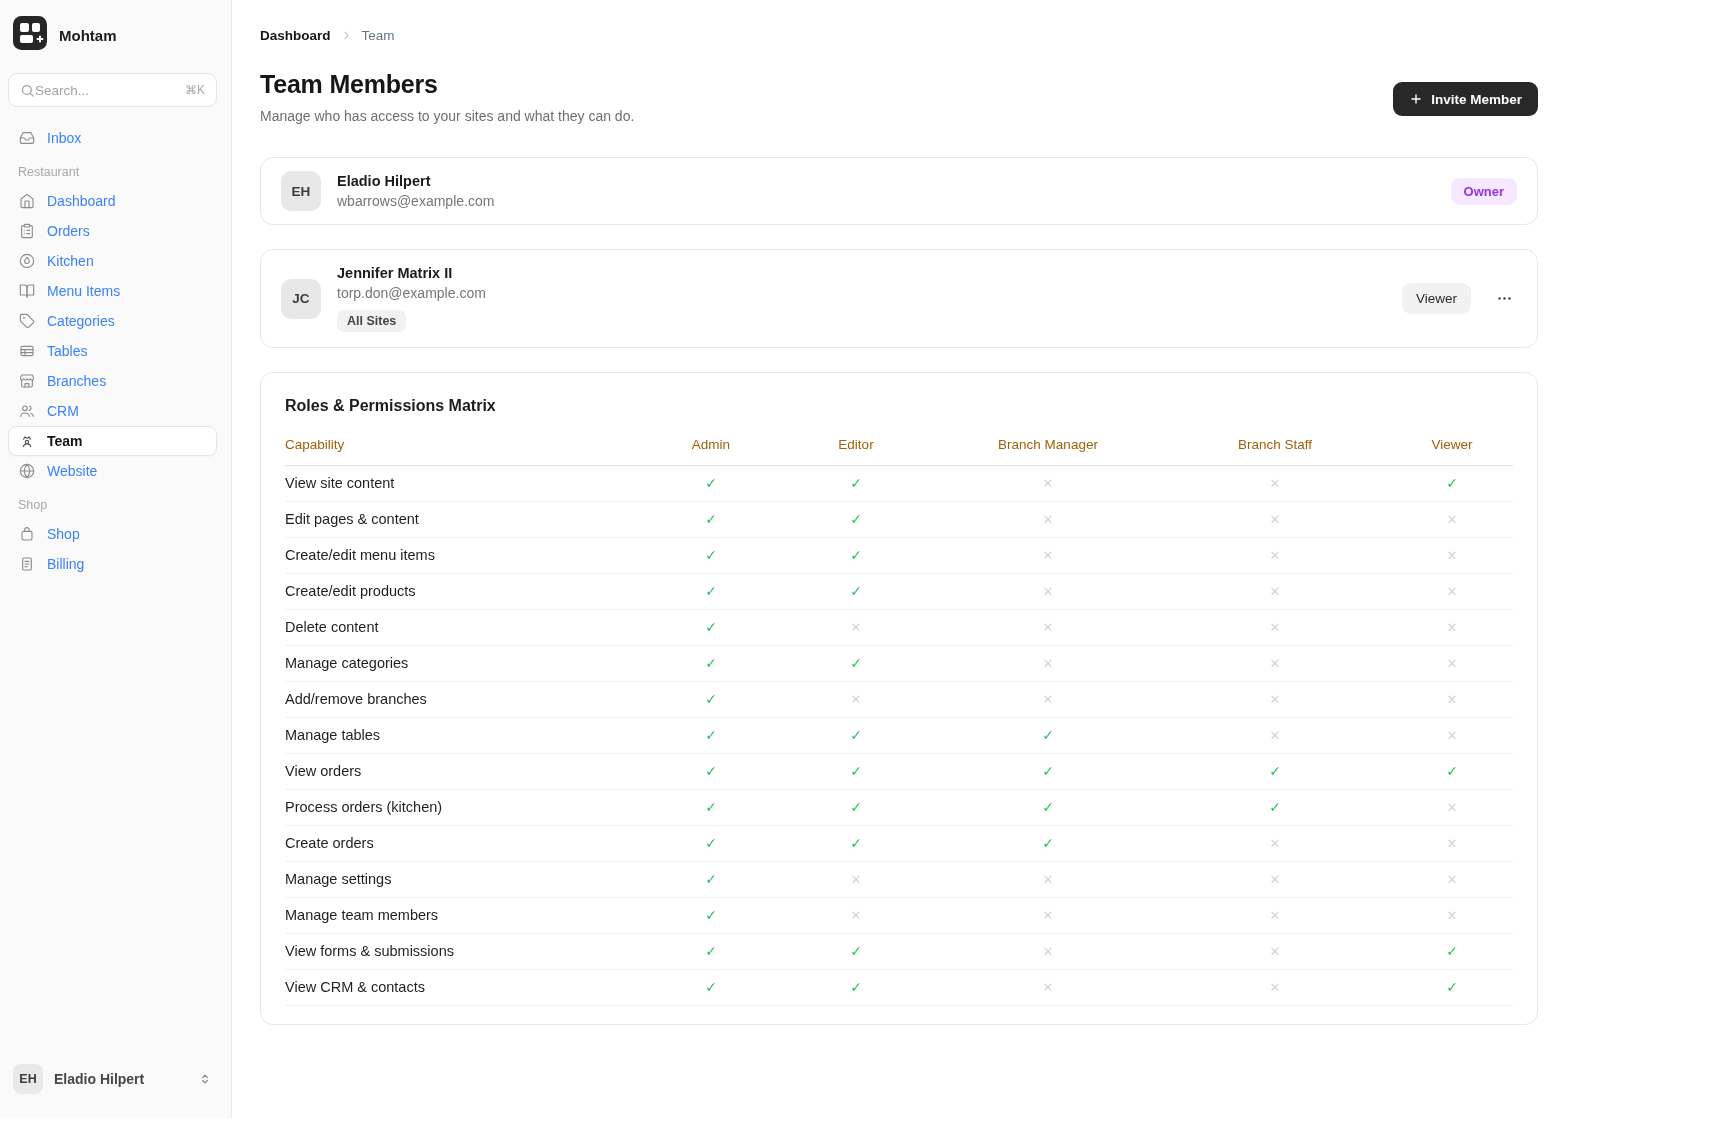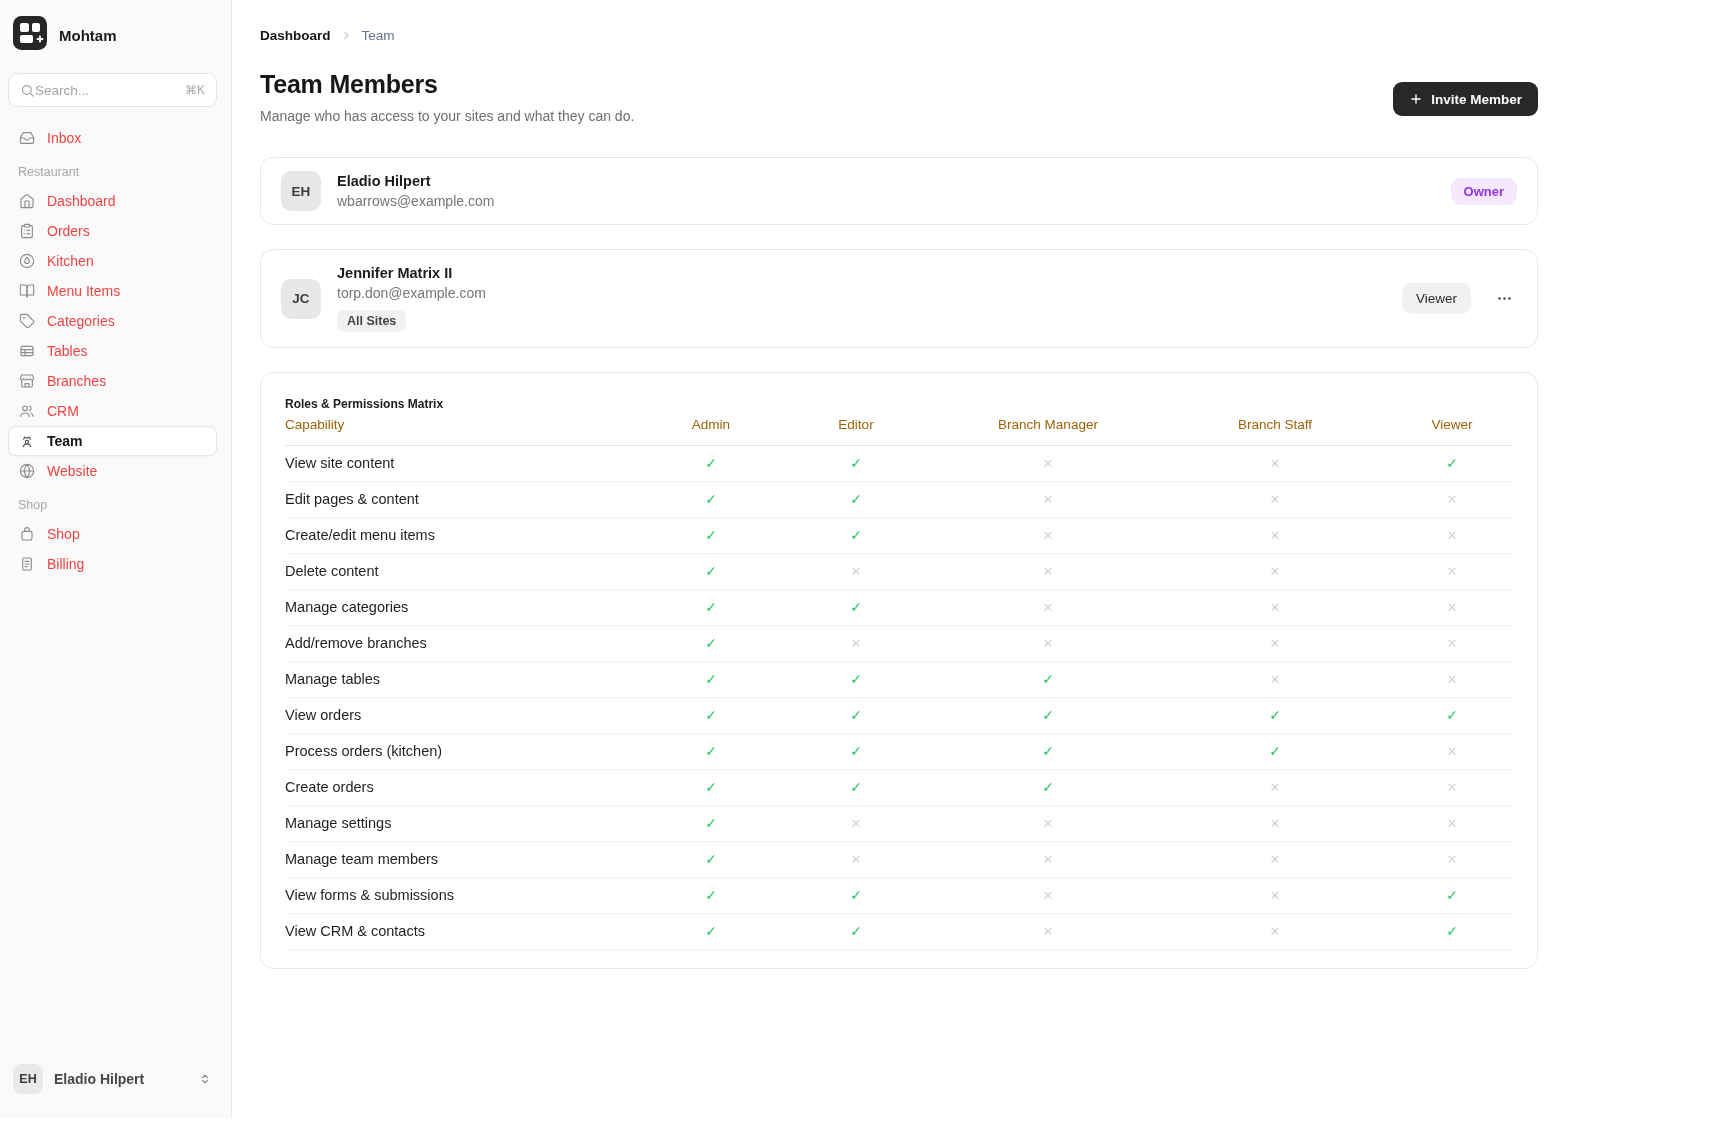--- a/index.html
+++ b/index.html
@@ -29,21 +29,21 @@
     padding: 0 11px; margin-bottom: 16px; cursor: text;
   }
   .search-icon { width: 15px; height: 15px; color: #a3a3a3; display: flex; }
   .search-text { flex: 1; font-size: 13.5px; color: #a3a3a3; }
   .search-kbd { font-size: 12px; color: #a8a8a8; }
   .nav { display: flex; flex-direction: column; }
   .nav-item {
     display: flex; align-items: center; gap: 12px;
     height: 30px; padding: 0 10px;
     border: 1px solid transparent; border-radius: 8px;
-    font-size: 14px; color: #ef4444; cursor: pointer;
+    font-size: 14px; color: #3b82f6; cursor: pointer;
   }
   .nav-item.active {
     background: #ffffff; border-color: #e5e5e5;
     font-weight: 700; color: #141414;
     box-shadow: 0 1px 2px rgba(0,0,0,.04);
   }
   .nav-icon { width: 16px; height: 16px; color: #8c8c8c; display: flex; flex: none; }
   .nav-item.active .nav-icon { color: #555; }
   .section-label { font-size: 12.5px; color: #a8a8a8; padding: 12px 10px 7px 10px; }
   .sidebar-footer {
@@ -110,21 +110,21 @@
   .more-btn {
     background: none; border: none; color: #3f3f3f; cursor: pointer;
     width: 26px; height: 26px; display: flex; align-items: center; justify-content: center;
   }
   .more-btn svg { width: 17px; height: 17px; }
 
   .matrix-card {
     background: #fff; border: 1px solid #e7e7e7; border-radius: 13px;
     padding: 24px 24px 18px 24px;
   }
-  .matrix-title { font-size: 12px; font-weight: 700; color: #1c1c1c; }
+  .matrix-title { font-size: 16px; font-weight: 700; margin-bottom: 16px; color: #1c1c1c; }
   table.matrix { width: 100%; border-collapse: collapse; table-layout: fixed; }
   .matrix col.c-cap   { width: auto;  }
   .matrix col.c-admin { width: 128px; }
   .matrix col.c-edit  { width: 162px; }
   .matrix col.c-bm    { width: 222px; }
   .matrix col.c-bs    { width: 232px; }
   .matrix col.c-view  { width: 122px; }
   .matrix thead th {
     font-size: 13.5px; font-weight: 400; color: #a16207;
     text-align: center; padding: 6px 0 13px 0;
@@ -417,20 +417,28 @@
               </tr>
               <tr>
                 <td class="cap">Create/edit menu items</td>
                 <td class="mark-cell"><span class="mark yes">✓</span></td>
                 <td class="mark-cell"><span class="mark yes">✓</span></td>
                 <td class="mark-cell"><span class="mark no">✕</span></td>
                 <td class="mark-cell"><span class="mark no">✕</span></td>
                 <td class="mark-cell"><span class="mark no">✕</span></td>
               </tr>
               <tr>
+                <td class="cap">Create/edit products</td>
+                <td class="mark-cell"><span class="mark yes">✓</span></td>
+                <td class="mark-cell"><span class="mark yes">✓</span></td>
+                <td class="mark-cell"><span class="mark no">✕</span></td>
+                <td class="mark-cell"><span class="mark no">✕</span></td>
+                <td class="mark-cell"><span class="mark no">✕</span></td>
+              </tr>
+              <tr>
                 <td class="cap">Delete content</td>
                 <td class="mark-cell"><span class="mark yes">✓</span></td>
                 <td class="mark-cell"><span class="mark no">✕</span></td>
                 <td class="mark-cell"><span class="mark no">✕</span></td>
                 <td class="mark-cell"><span class="mark no">✕</span></td>
                 <td class="mark-cell"><span class="mark no">✕</span></td>
               </tr>
               <tr>
                 <td class="cap">Manage categories</td>
                 <td class="mark-cell"><span class="mark yes">✓</span></td>

